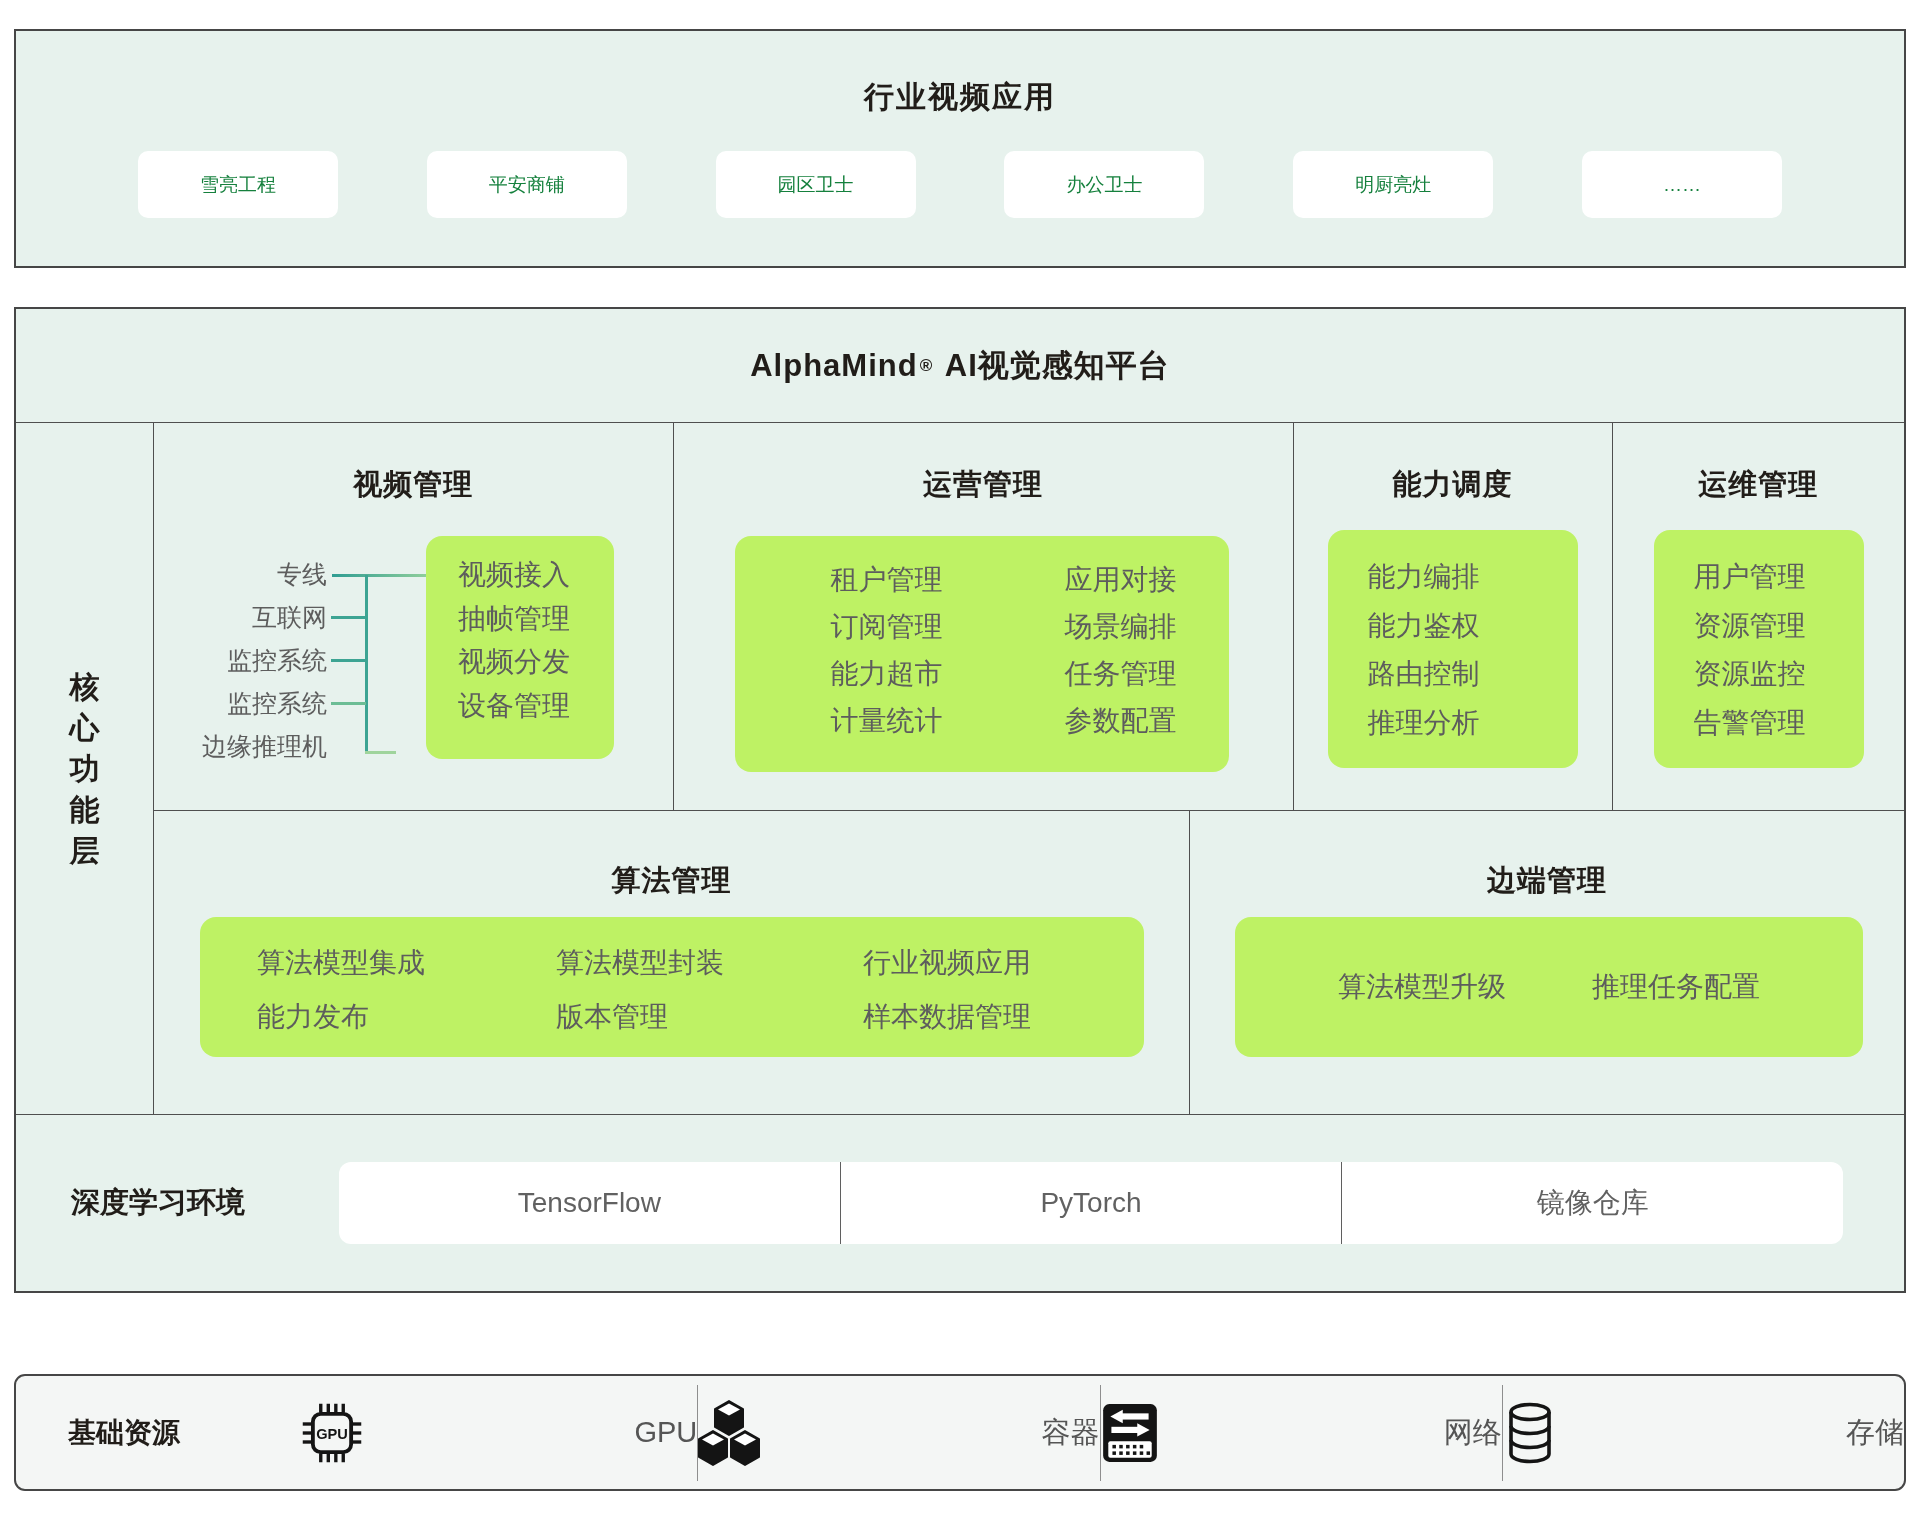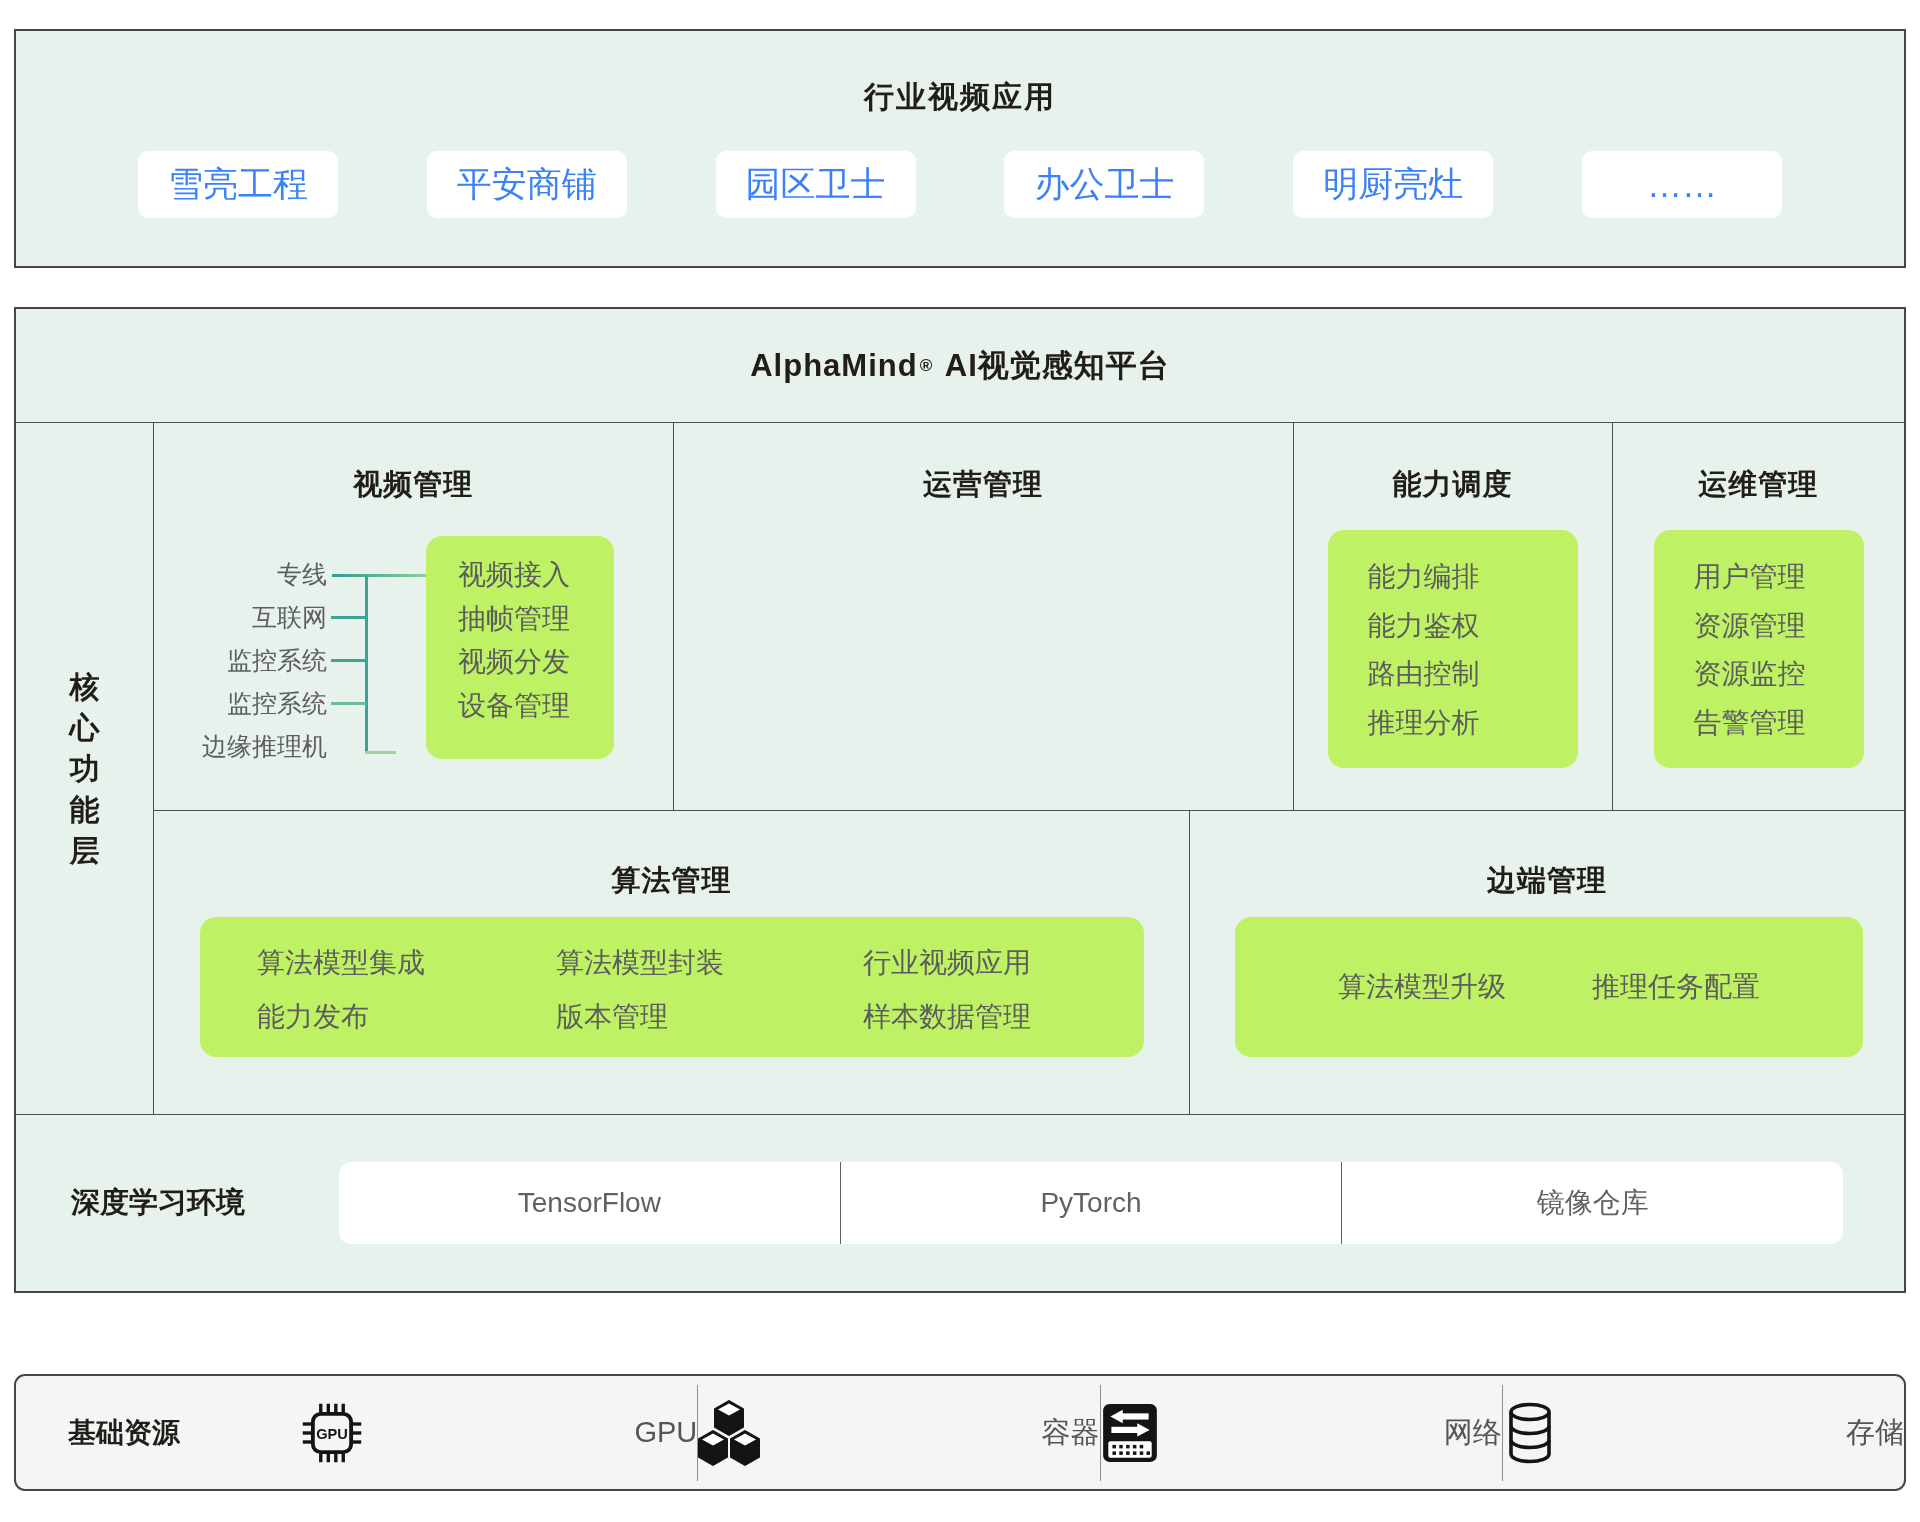--- a/index.html
+++ b/index.html
@@ -5,21 +5,21 @@
   * { margin:0; padding:0; box-sizing:border-box; }
   body { background:#ffffff; font-family:"Liberation Sans","DejaVu Sans",sans-serif; }
   .page { position:relative; width:1920px; height:1522px; background:#ffffff; overflow:hidden; }
 
   .box { position:absolute; left:14px; width:1892px; border:2px solid #464646; background:#e7f2ed; }
 
   
   .top-box { top:29px; height:239px; }
   .top-title { padding-top:46px; text-align:center; font-size:30px; font-weight:bold; color:#211d19; letter-spacing:2px; }
   .pill-row { position:absolute; top:120px; left:122px; right:122px; display:flex; justify-content:space-between; }
-  .pill { width:200px; height:67px; background:#ffffff; border-radius:10px; display:flex; align-items:center; justify-content:center; font-size:35px; color:#3b82f6; }
+  .pill { width:200px; height:67px; background:#ffffff; border-radius:10px; display:flex; align-items:center; justify-content:center; font-size:19px; color:#15803d; }
 
   
   .mid-box { top:307px; height:986px; }
   .mid-title { height:114px; display:flex; align-items:center; justify-content:center; border-bottom:1.5px solid #4f4f4f; font-size:31px; font-weight:bold; color:#211d19; letter-spacing:1px; }
   .mid-title sup { font-size:17px; margin:0 2px; }
   .mid-grid { position:absolute; top:114px; left:0; right:0; bottom:0; display:flex; flex-direction:column; }
   .upper { height:692px; display:flex; border-bottom:1.5px solid #4f4f4f; }
   .side-col { width:138px; border-right:1.5px solid #4f4f4f; display:flex; align-items:center; justify-content:center; }
   .side-label { width:32px; font-size:30px; line-height:41px; font-weight:bold; color:#211d19; word-break:break-all; text-align:center; }
   .rows { flex:1; display:flex; flex-direction:column; }
@@ -123,20 +123,34 @@
               <div class="card video-card">
                 <div>视频接入</div>
                 <div>抽帧管理</div>
                 <div>视频分发</div>
                 <div>设备管理</div>
               </div>
             </div>
 
             <div class="sec-col col-operation bl">
               <div class="sec-header">运营管理</div>
+              <div class="card op-card">
+                <div class="op-col c1">
+                  <div>租户管理</div>
+                  <div>订阅管理</div>
+                  <div>能力超市</div>
+                  <div>计量统计</div>
+                </div>
+                <div class="op-col c2">
+                  <div>应用对接</div>
+                  <div>场景编排</div>
+                  <div>任务管理</div>
+                  <div>参数配置</div>
+                </div>
+              </div>
             </div>
 
             <div class="sec-col col-scheduling bl">
               <div class="sec-header">能力调度</div>
               <div class="card list-card sch-card">
                 <div>能力编排</div>
                 <div>能力鉴权</div>
                 <div>路由控制</div>
                 <div>推理分析</div>
               </div>

